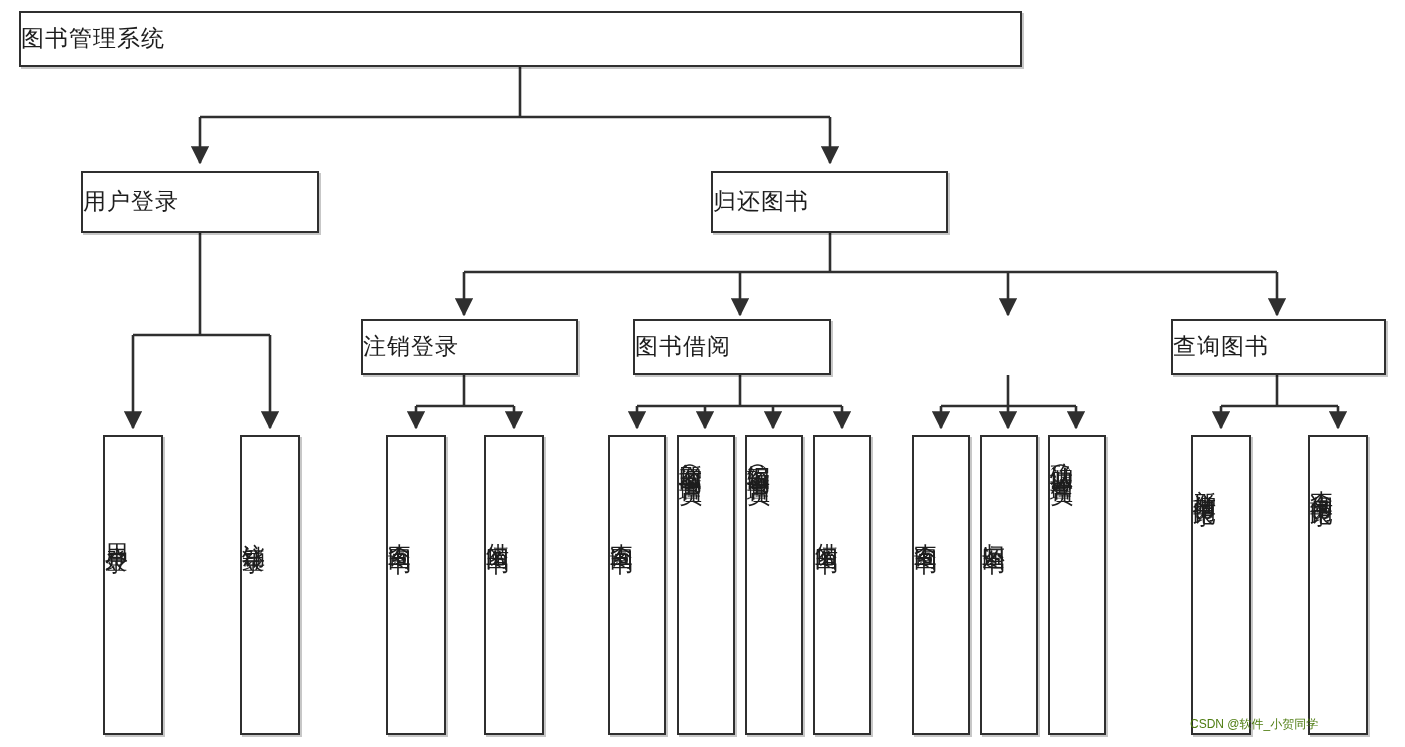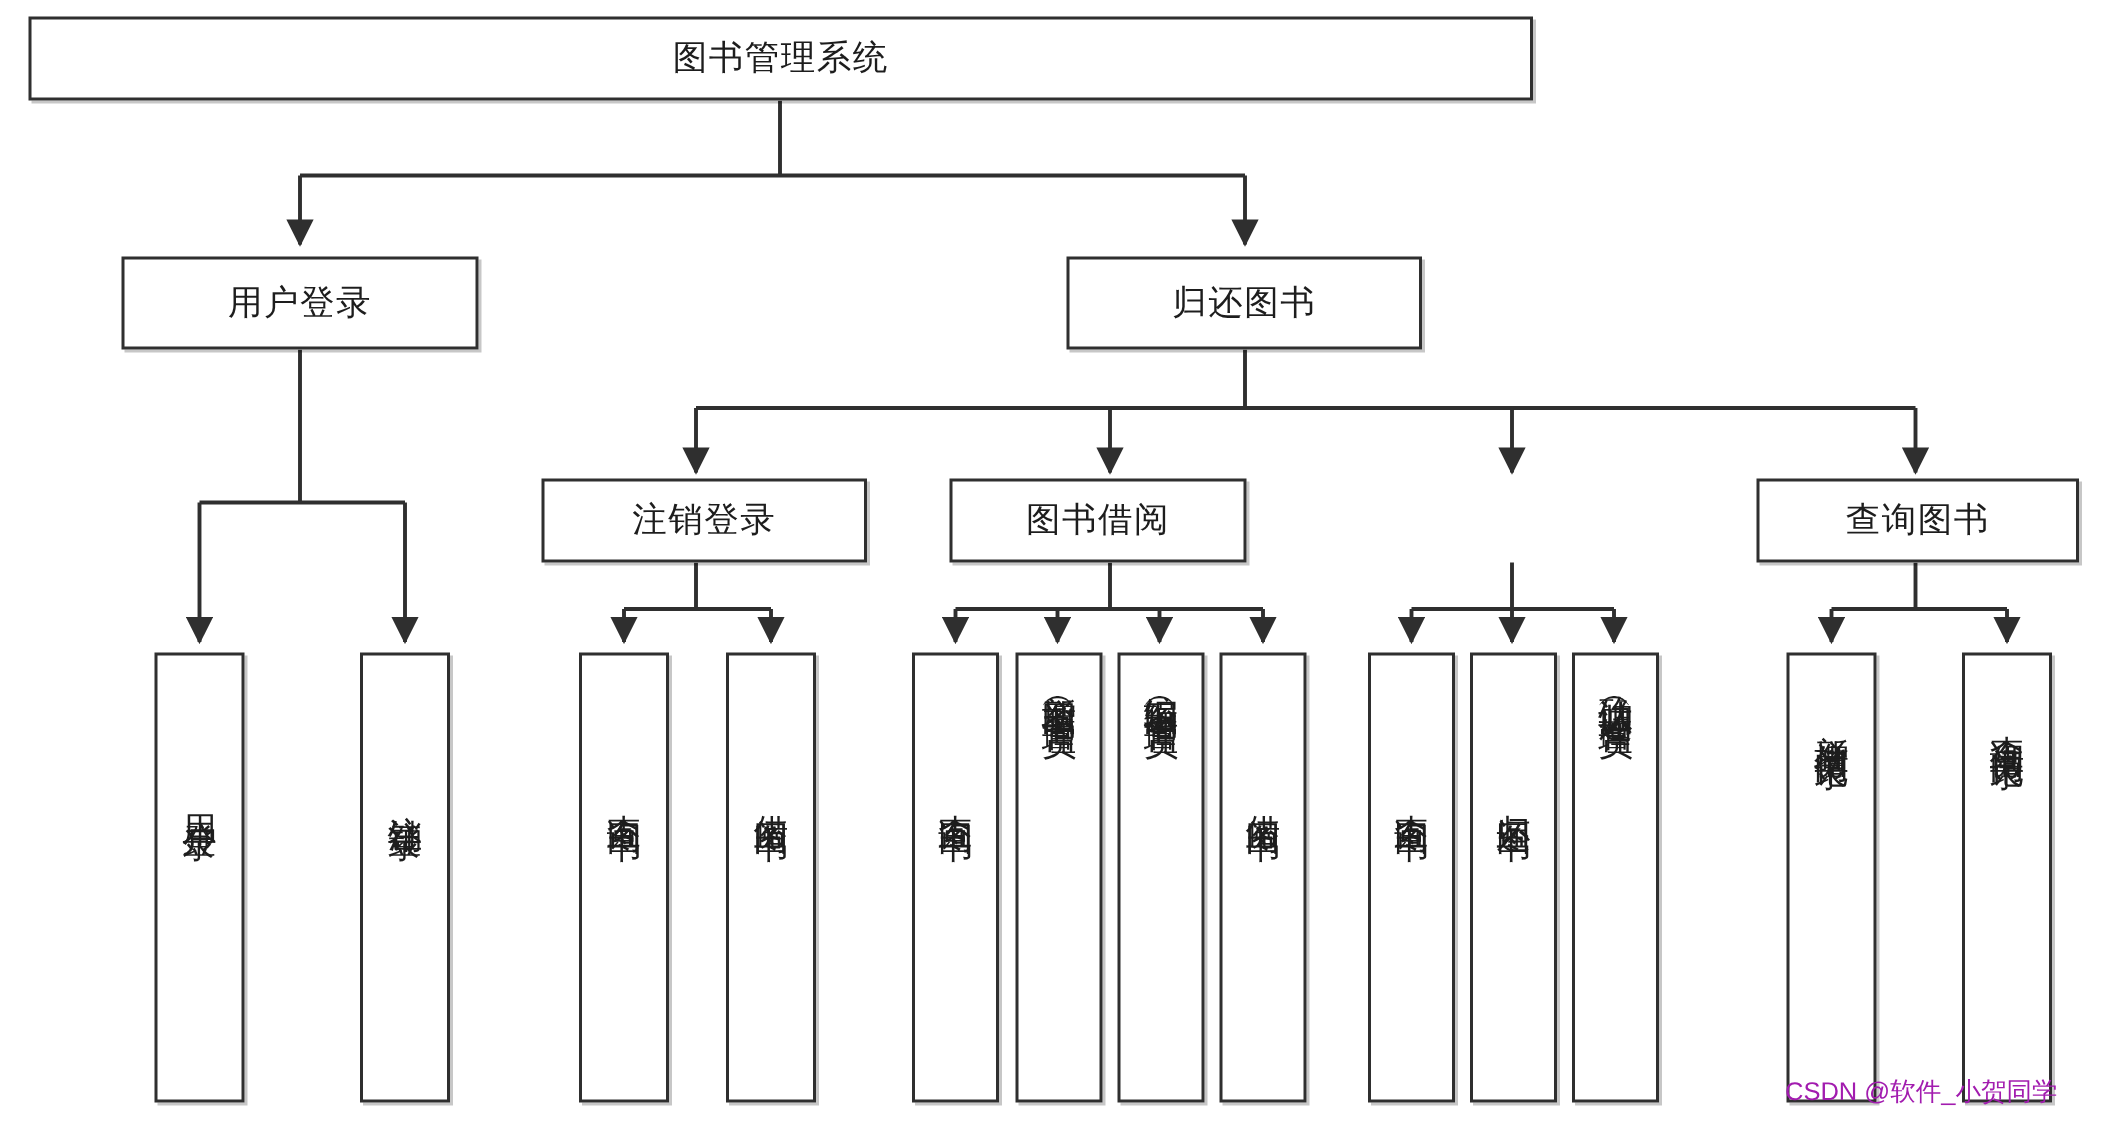--- a/index.html
+++ b/index.html
@@ -26,21 +26,20 @@
     height: 747px;
   }
   .node {
     position: absolute;
     box-sizing: border-box;
     background: #ffffff;
     border: 2px solid #2f2f2f;
     box-shadow: 2px 2px 0 rgba(0,0,0,0.22);
     display: flex;
     align-items: center;
-    justify-content: center;
     z-index: 5;
   }
   .node-label {
     color: #1d1d1d;
     text-align: center;
     line-height: 1.18;
     white-space: nowrap;
   }
   .node.horiz .node-label {
     font-size: 23px;
@@ -54,22 +53,22 @@
     writing-mode: vertical-rl;
     text-orientation: upright;
     font-size: 23px;
     letter-spacing: 3px;
     line-height: 1;
   }
   .watermark {
     position: absolute;
     left: 1190px;
     top: 716px;
-    font-size: 17px;
-    color: #a21caf;
+    font-size: 12px;
+    color: #4d7c0f;
     white-space: nowrap;
     z-index: 9;
   }
 </style>
 </head>
 <body>
 
 <div id="diagram-root">
 
   <svg id="edge-layer" viewBox="0 0 1405 747" xmlns="http://www.w3.org/2000/svg">

